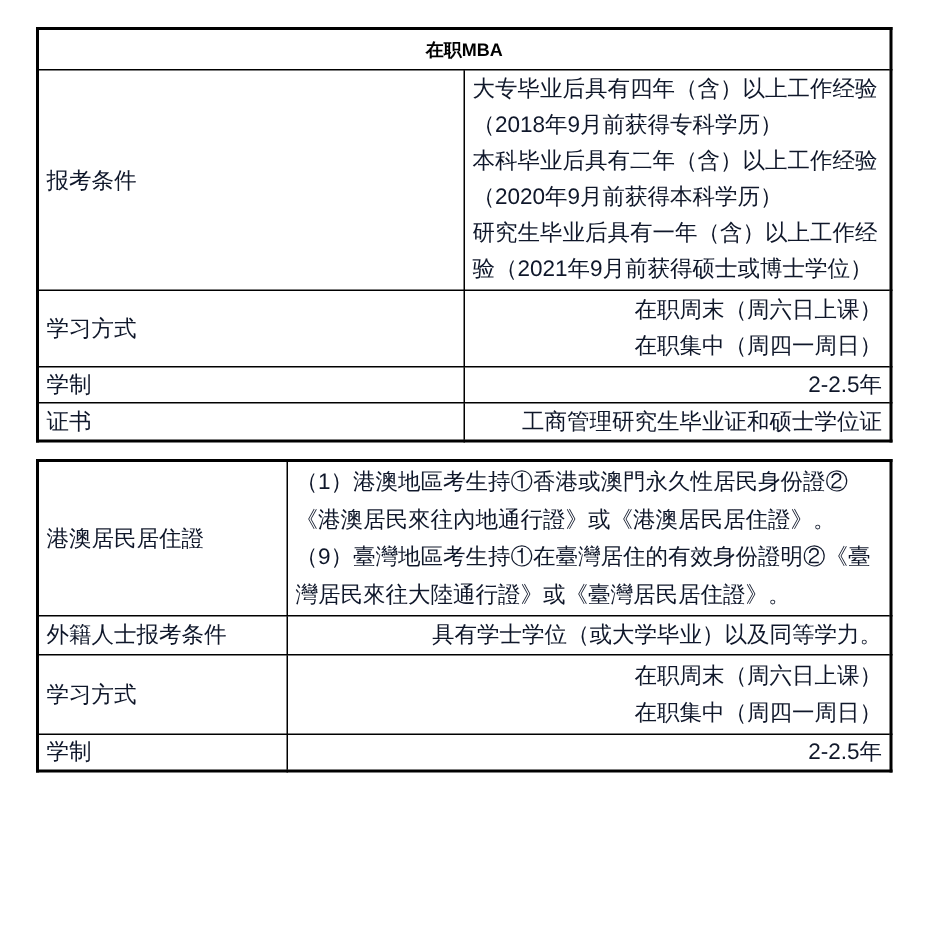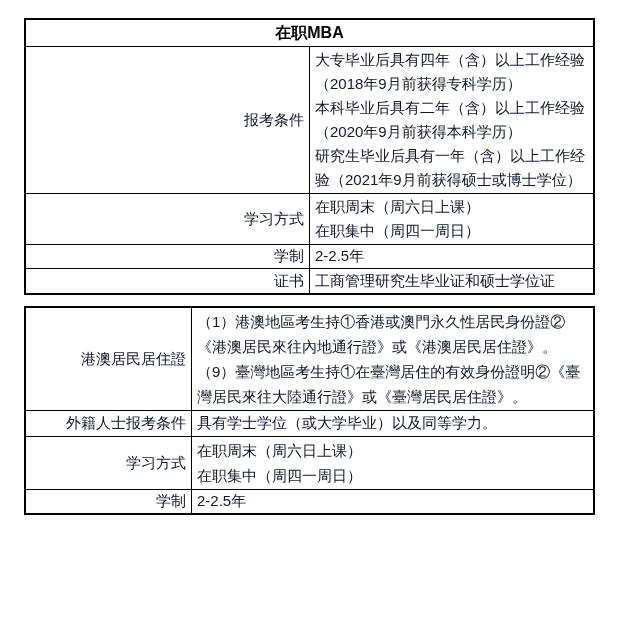--- a/index.html
+++ b/index.html
@@ -22,32 +22,32 @@
   table.mba td {
     border: 1px solid #000000;
     font-size: 15px;
     color: #0f172a;
     vertical-align: middle;
     padding: 1px 5px;
     overflow: hidden;
   }
   td.label-cell {
     width: 155px;
-    text-align: right;
+    text-align: left;
   }
   td.value-cell {
-    text-align: left;
+    text-align: right;
   }
   td.value-cell.left {
     text-align: left;
   }
   tr.title-row td {
     font-weight: bold;
     color: #000000;
-    font-size: 16px;
+    font-size: 12px;
     text-align: center;
     height: 24px;
   }
   .para { line-height: 24px; }
   .t2 .para { line-height: 25px; }
   
   .t1 tr.r1 td { height: 143px; }
   .t1 tr.r2 td { height: 47px; }
   .t1 tr.r3 td { height: 21px; }
   .t1 tr.r4 td { height: 24px; }

